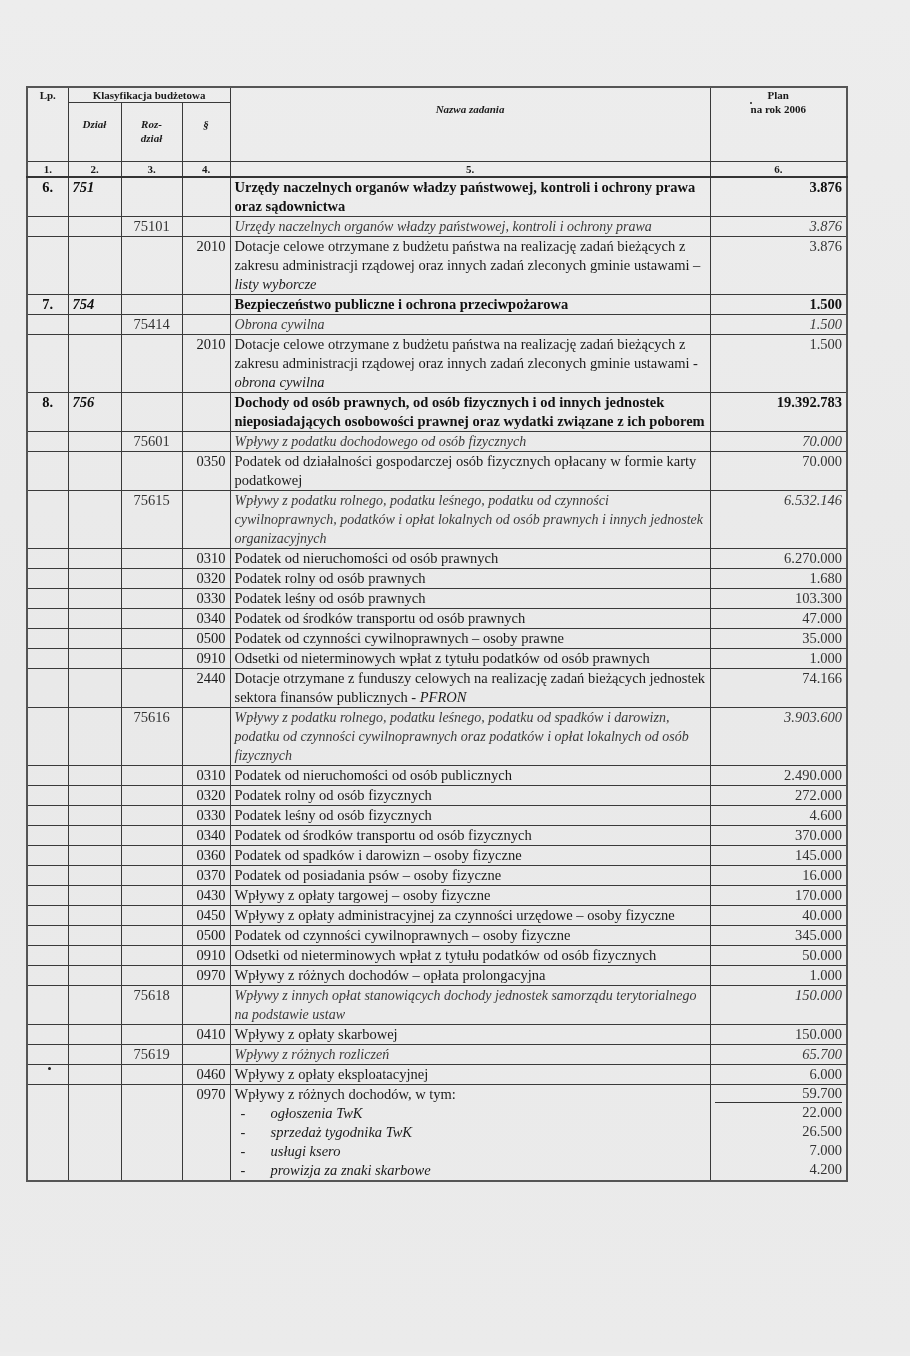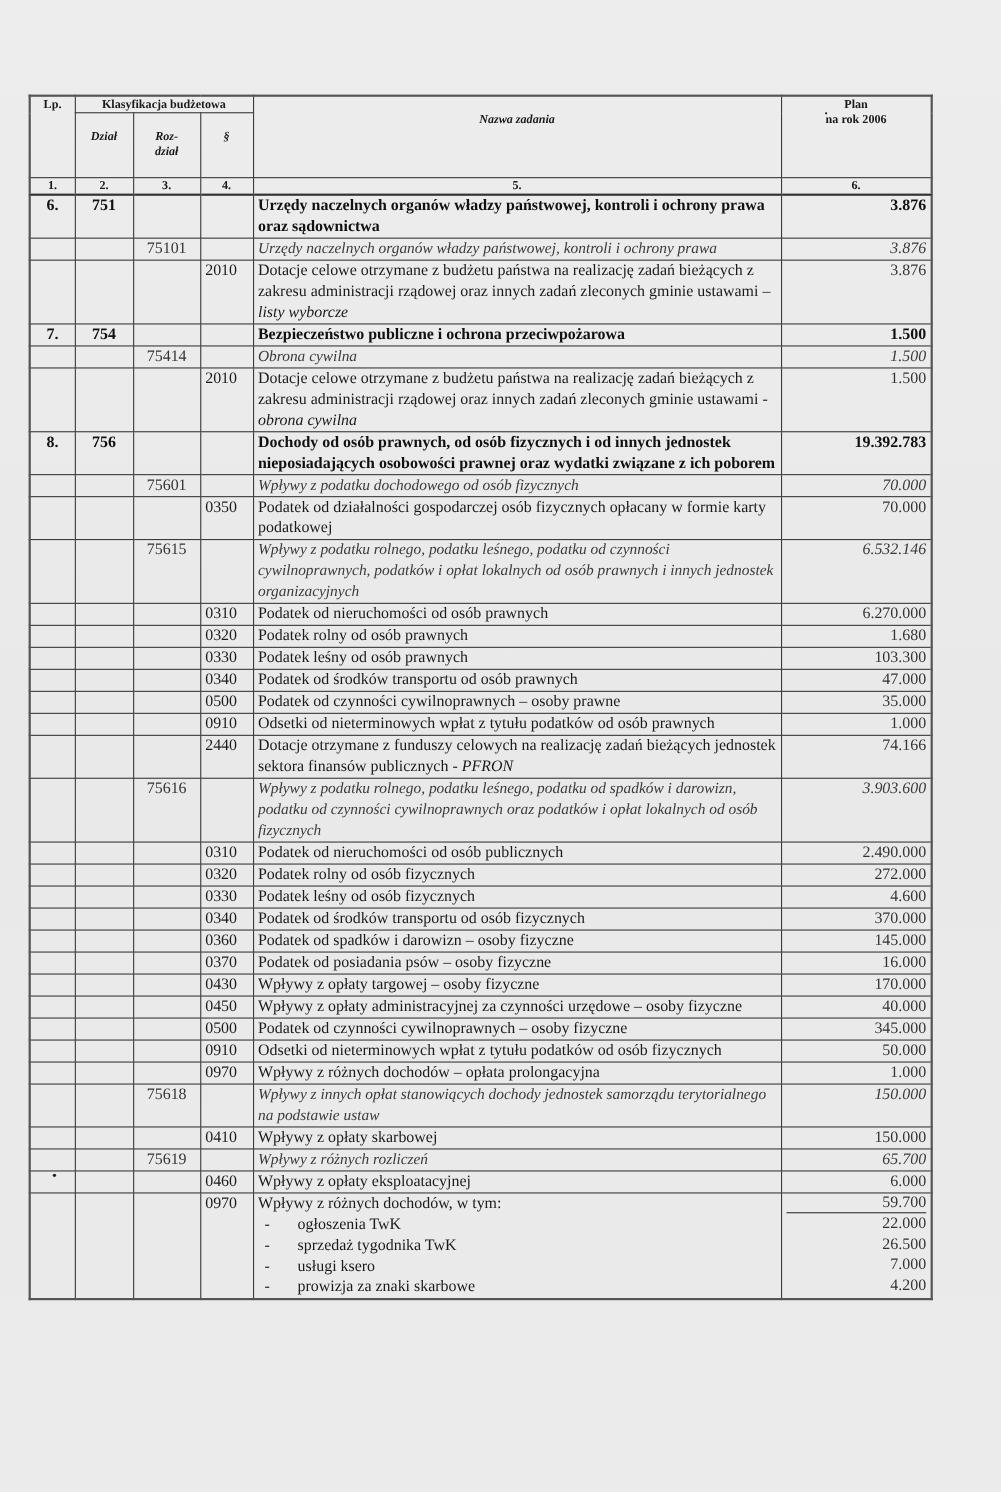--- a/index.html
+++ b/index.html
@@ -28,30 +28,30 @@
     border: 1px solid #3a3a3a;
     padding: 0 4px;
     vertical-align: top;
     overflow: hidden;
   }
   table.budget { border: 2px solid #555; }
   th { font-weight: bold; font-size: 11px; line-height: 14px; text-align: center; vertical-align: middle; }
   th.top { vertical-align: top; padding-top: 2px; font-style: italic; }
   tr.colnums td { font-weight: bold; font-size: 11px; line-height: 14px; text-align: center; height: 14px; border-bottom: 2px solid #333; }
   td.lp { text-align: center; }
-  td.dzial { text-align: center; padding-left: 14px; }
+  td.dzial { text-align: left; padding-left: 14px; font-style: italic; }
   td.rozdzial { text-align: center; color: #333; }
-  td.par { padding-right: 5px; }
+  td.par { text-align: right; padding-right: 5px; }
   td.plan { text-align: right; padding-right: 6px; color: #333; }
   tr.dzial-row td { font-weight: bold; color: #111; }
   tr.dzial-row td.plan { color: #111; }
   tr.rozdzial-row td.nazwa, tr.rozdzial-row td.plan { font-style: italic; color: #3a3a3a; }
   tr.rozdzial-row td.nazwa { font-size: 14px; }
   .em { font-style: italic; }
-  .sub { display: block; padding-left: 6px; }
+  .sub { display: block; padding-left: 6px; font-style: italic; }
   .sub .dash { display: inline-block; width: 30px; }
   .underline { border-bottom: 1px solid #333; display: inline-block; line-height: 17px; }
   .planlines span { display: block; }
   .mark { position: absolute; width: 3px; height: 3px; background: #222; border-radius: 50%; }
 </style>
 </head>
 <body>
 
 <div class="page">
   <table class="budget">

